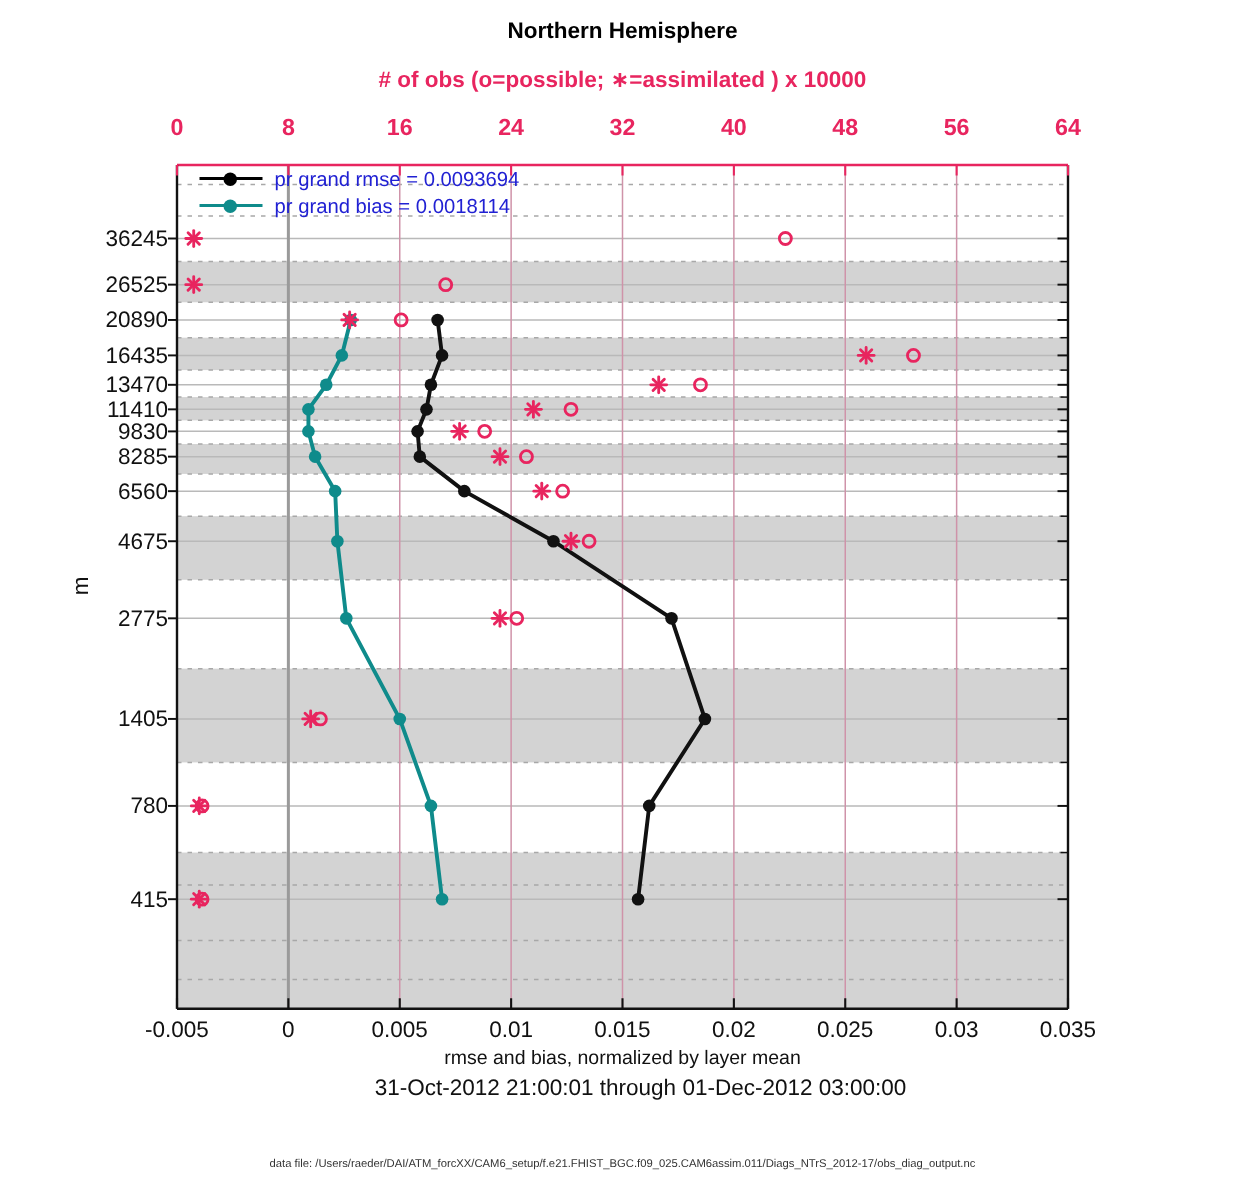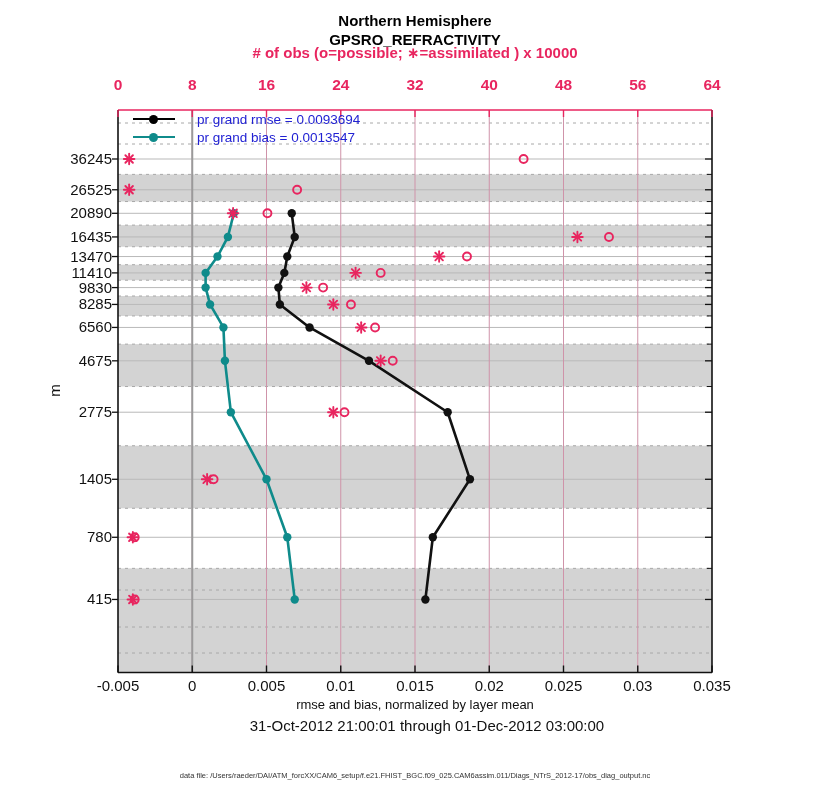--- a/index.html
+++ b/index.html
@@ -9,36 +9,35 @@
   .title1{top:12px;font-size:15px;font-weight:bold;color:#000;}
   .title2{top:31px;font-size:15px;font-weight:bold;color:#000;}
   .obslabel{top:44px;font-size:15px;font-weight:bold;color:var(--pink,#e8255f);}
   .xlabel{top:697px;font-size:13px;color:#111;}
   .dates{top:717px;font-size:15px;color:#111;padding-left:12px;}
   .footer{top:771px;font-size:7.5px;color:#333;}
   .ylabel{position:absolute;left:48px;top:382px;font-size:15px;color:#111;
           transform:rotate(-90deg);transform-origin:center;}
   #plotsvg{position:absolute;left:0;top:0;}
   .legend{position:absolute;left:133px;top:110px;}
-  .legrow{display:flex;align-items:center;height:18px;gap:14px;}
+  .legrow{display:flex;align-items:center;height:18px;}
   .sample{display:inline-block;width:42px;height:0;position:relative;margin-right:8px;
           border-top:2.6px solid #000;}
   .sample .dot{position:absolute;left:16px;top:-5.5px;width:9px;height:9px;border-radius:50%;background:#000;}
   .sample.bias{border-top-color:var(--teal,#0f8b8b);}
   .sample.bias .dot{background:var(--teal,#0f8b8b);}
   .legtext{font-size:13.5px;color:var(--lblue,#2121d3);white-space:nowrap;}
   svg text{font-family:"Liberation Sans","DejaVu Sans",sans-serif;}
 </style>
 </head>
 <body>
 
 <div class="fig">
 
   <div class="ct title1">Northern Hemisphere</div>
-  <div class="ct title2">GPSRO_REFRACTIVITY</div>
   <div class="ct obslabel"># of obs (o=possible; ∗=assimilated ) x 10000</div>
 
   <svg id="plotsvg" width="830" height="800" viewBox="0 0 830 800">
       <g>
         <rect x="118" y="174.38299312136272" width="594" height="27.14968139304628" fill="#d3d3d3"></rect>
         <rect x="118" y="225.1173053818772" width="594" height="21.620262280993273" fill="#d3d3d3"></rect>
         <rect x="118" y="264.71758472360557" width="594" height="15.521557136716979" fill="#d3d3d3"></rect>
         <rect x="118" y="296.0079126474739" width="594" height="19.927456020887064" fill="#d3d3d3"></rect>
         <rect x="118" y="344.12892999504766" width="594" height="42.38955464997969" fill="#d3d3d3"></rect>
         <rect x="118" y="445.75132990528317" width="594" height="62.530053251953916" fill="#d3d3d3"></rect>
@@ -333,21 +332,21 @@
     <div class="legrow">
       <span class="sample rmse">
           <i class="dot"></i>
         </span>
       <span class="legtext">pr grand rmse = 0.0093694</span>
     </div>
     <div class="legrow">
       <span class="sample bias">
           <i class="dot"></i>
         </span>
-      <span class="legtext">pr grand bias = 0.0013547</span>
+      <span class="legtext">pr grand bias = 0.0018114</span>
     </div>
   </div>
 
   <div class="ylabel">m</div>
   <div class="ct xlabel">rmse and bias, normalized by layer mean</div>
   <div class="ct dates">31-Oct-2012 21:00:01 through 01-Dec-2012 03:00:00</div>
   <div class="ct footer">data file: /Users/raeder/DAI/ATM_forcXX/CAM6_setup/f.e21.FHIST_BGC.f09_025.CAM6assim.011/Diags_NTrS_2012-17/obs_diag_output.nc</div>
 
 </div>
 

